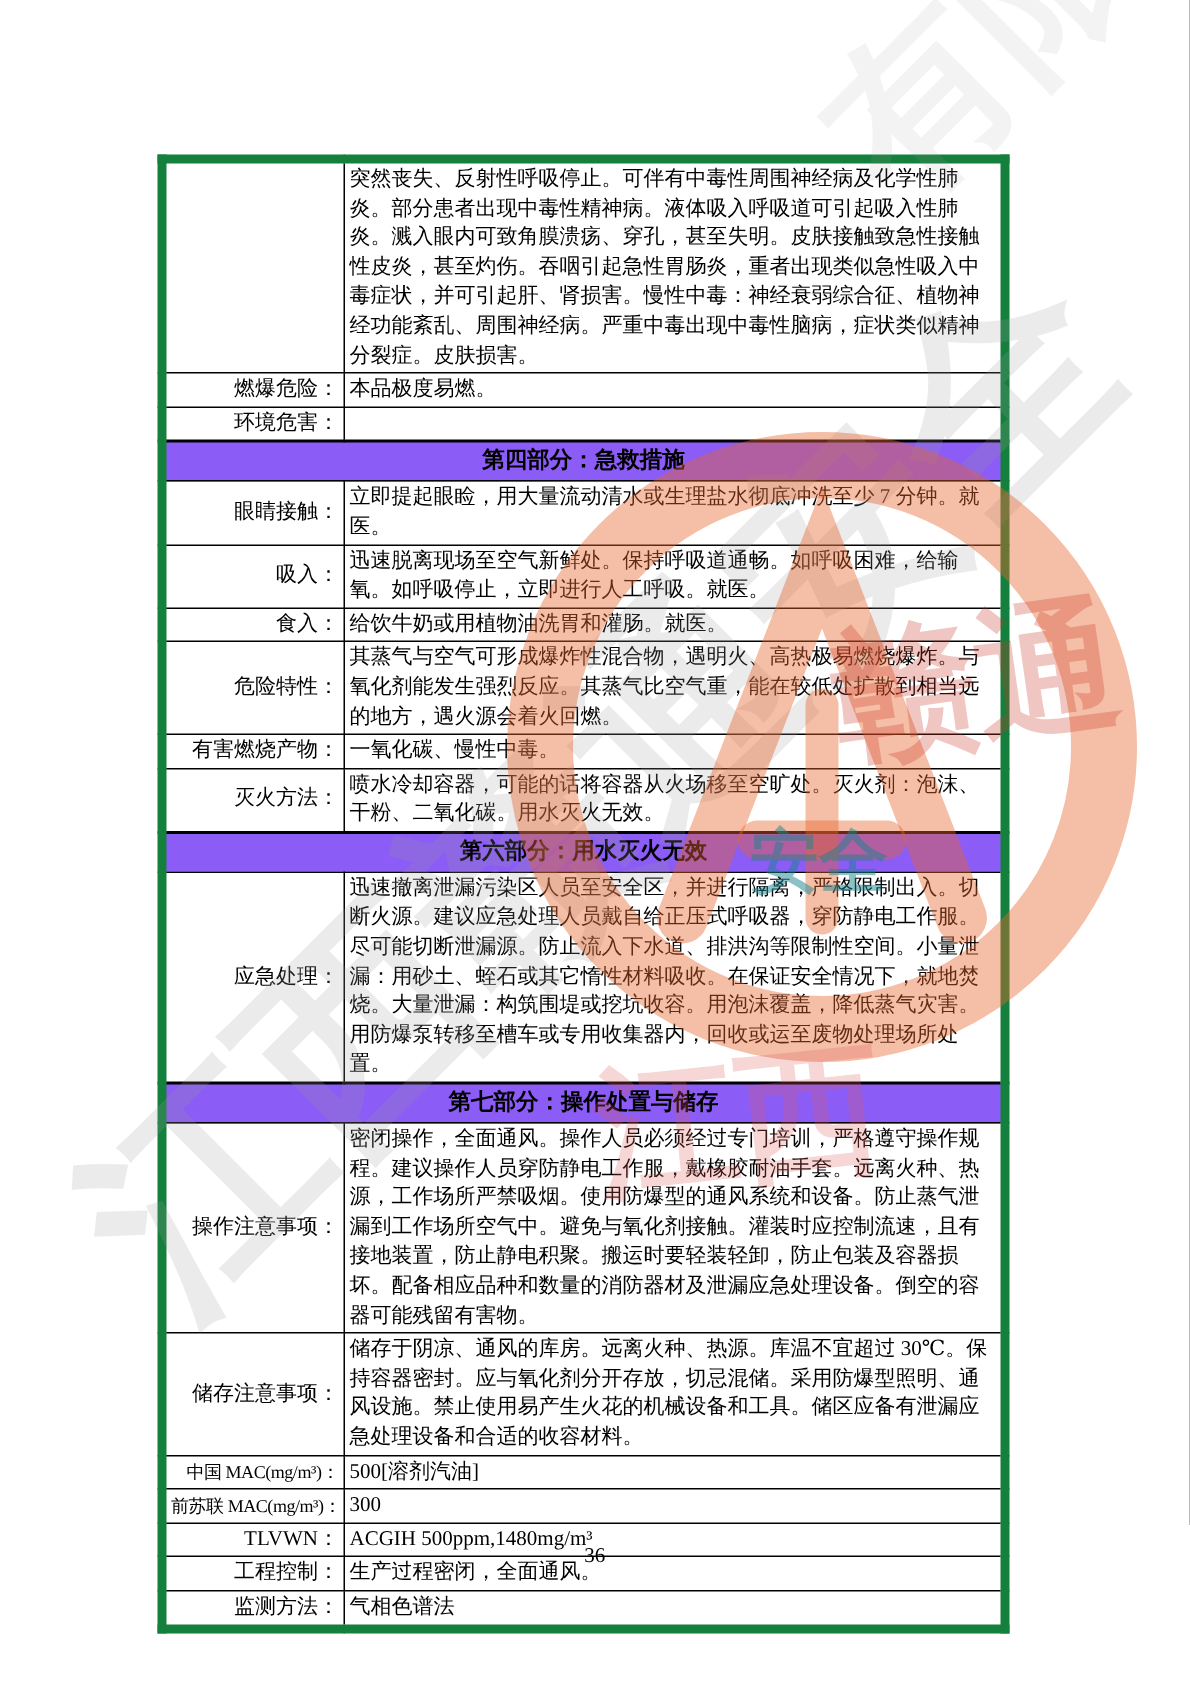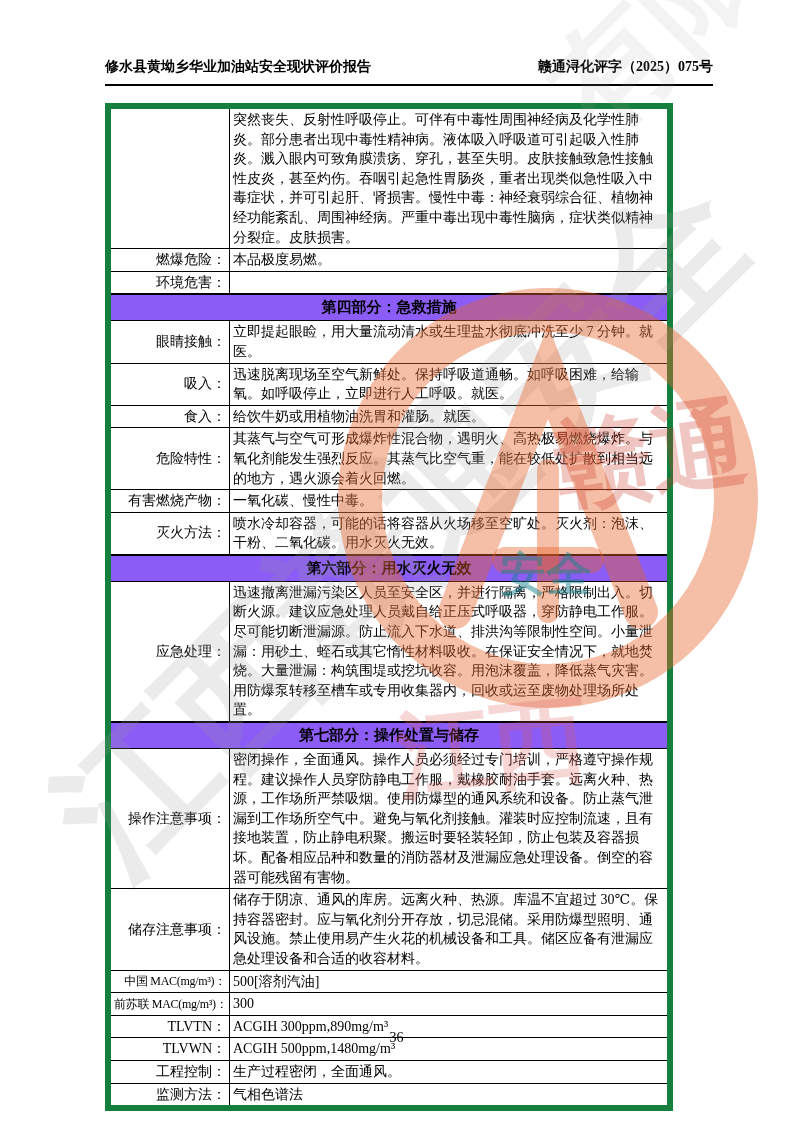--- a/index.html
+++ b/index.html
@@ -58,24 +58,20 @@
     text-align:center;font-size:14px;z-index:1;
   }
   
   .wm{position:absolute;left:0;top:0;width:793px;height:1122px;z-index:5;pointer-events:none;}
 </style>
 </head>
 <body>
 
 <div class="page">
 
-  <div class="hdr">
-    <span>修水县黄坳乡华业加油站安全现状评价报告</span>
-    <span>赣通浔化评字（2025）075号</span>
-  </div>
 
   <div class="tbl-wrap">
     <table class="msds">
       <tbody>
   <tr>
     <td class="lbl"></td>
     <td class="txt">突然丧失、反射性呼吸停止。可伴有中毒性周围神经病及化学性肺炎。部分患者出现中毒性精神病。液体吸入呼吸道可引起吸入性肺炎。溅入眼内可致角膜溃疡、穿孔，甚至失明。皮肤接触致急性接触性皮炎，甚至灼伤。吞咽引起急性胃肠炎，重者出现类似急性吸入中毒症状，并可引起肝、肾损害。慢性中毒：神经衰弱综合征、植物神经功能紊乱、周围神经病。严重中毒出现中毒性脑病，症状类似精神分裂症。皮肤损害。</td>
   </tr>
 
   <tr>
@@ -151,24 +147,20 @@
   <tr>
     <td class="lbl long">中国 MAC(mg/m³)：</td>
     <td class="txt">500[溶剂汽油]</td>
   </tr>
 
   <tr>
     <td class="lbl long">前苏联 MAC(mg/m³)：</td>
     <td class="txt">300</td>
   </tr>
 
-  <tr>
-    <td class="lbl">TLVTN：</td>
-    <td class="txt">ACGIH 300ppm,890mg/m³</td>
-  </tr>
 
   <tr>
     <td class="lbl">TLVWN：</td>
     <td class="txt">ACGIH 500ppm,1480mg/m³</td>
   </tr>
 
   <tr>
     <td class="lbl">工程控制：</td>
     <td class="txt">生产过程密闭，全面通风。</td>
   </tr>

